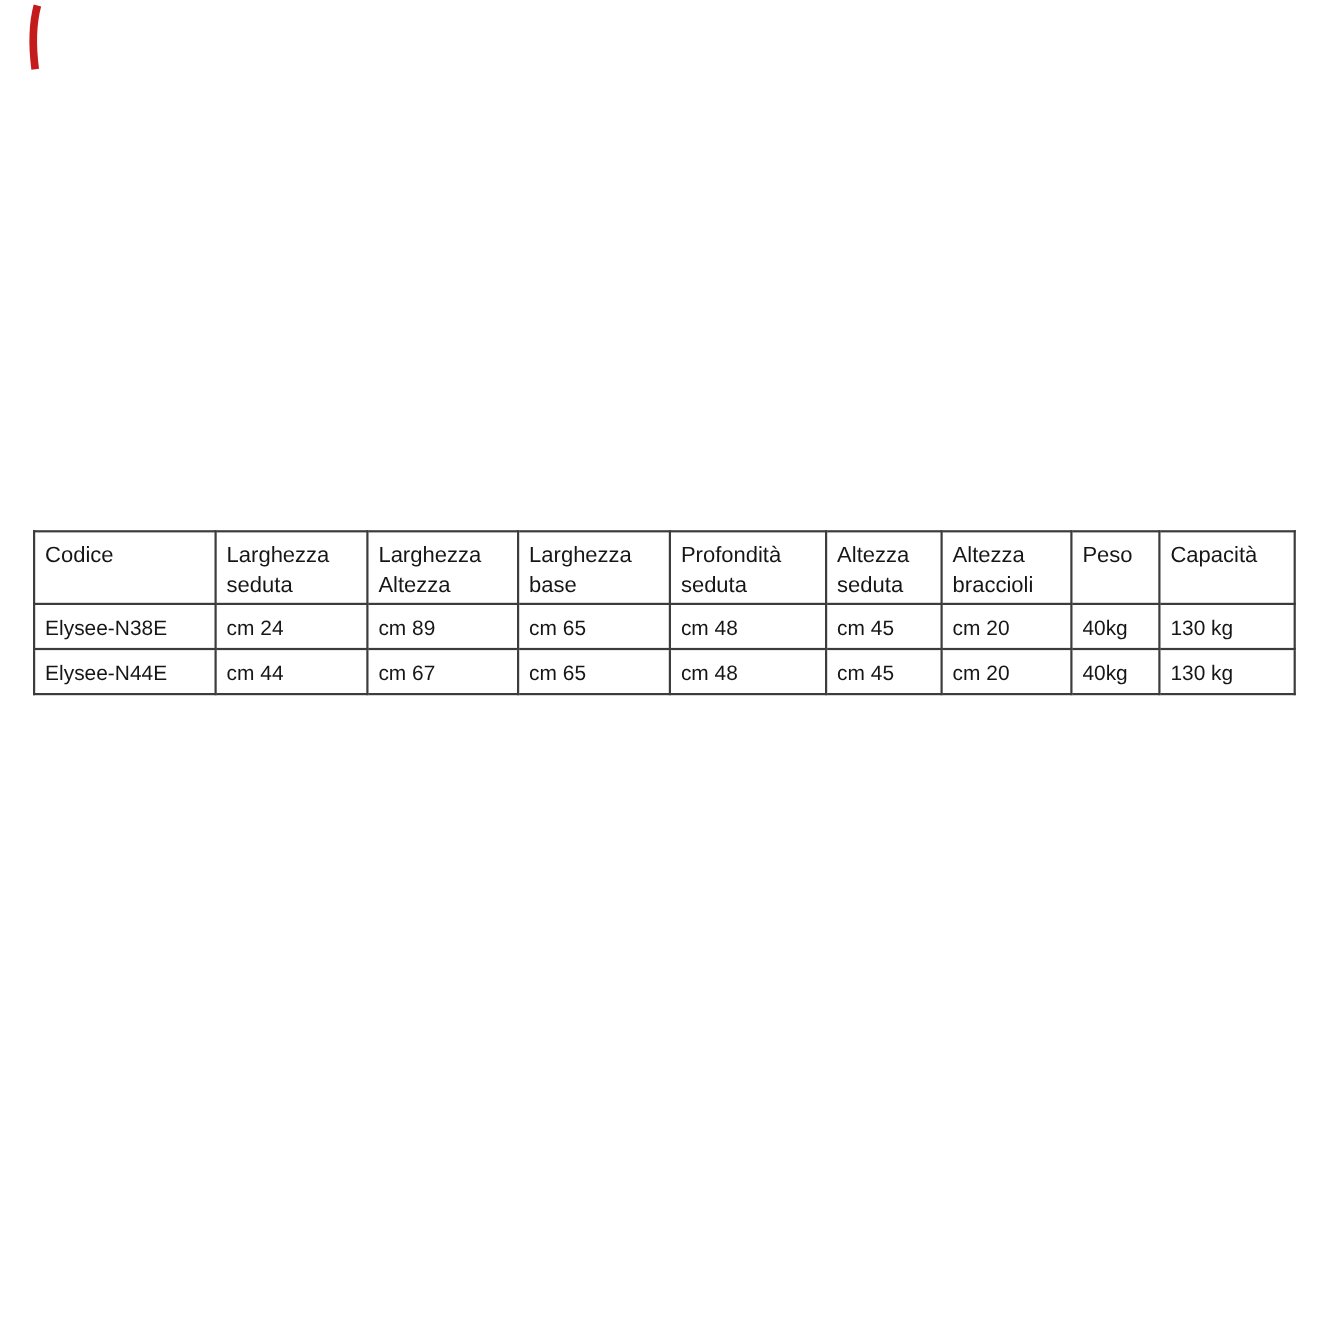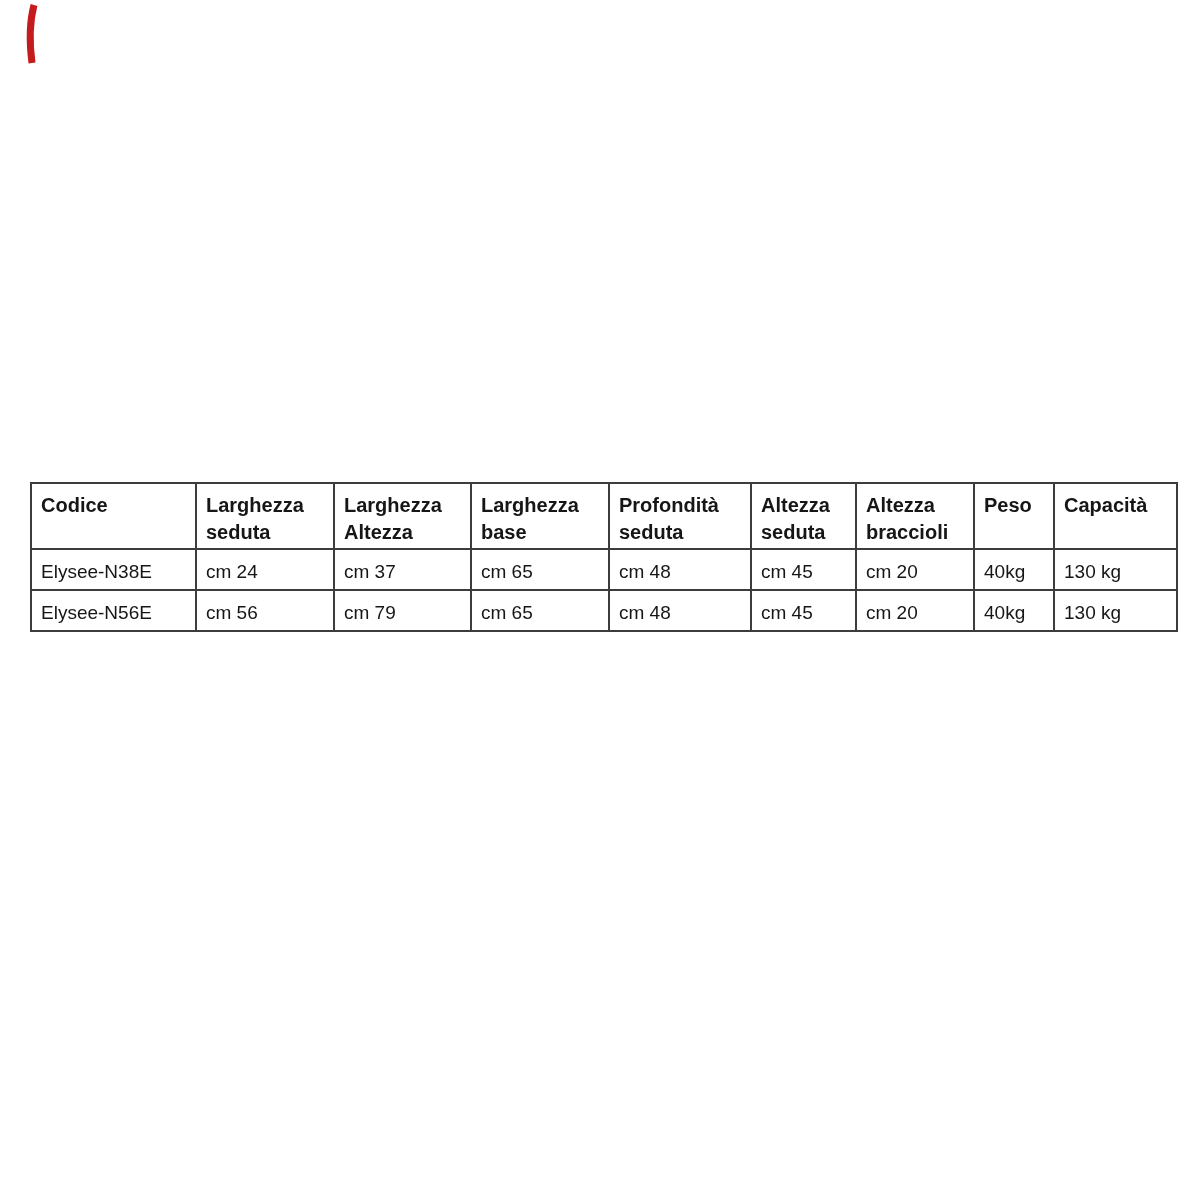--- a/index.html
+++ b/index.html
@@ -44,21 +44,21 @@
   }
   table.spec-table th,
   table.spec-table td {
     border: 2px solid var(--table-border);
     overflow: hidden;
     white-space: nowrap;
     color: var(--text);
   }
   table.spec-table th {
     font-size: 20px;
-    font-weight: bold;
+    font-weight: normal;
     text-align: left;
     vertical-align: top;
     padding: 8px 4px 2px 9px;
     line-height: 27px;
     height: 50px;
     box-sizing: border-box;
   }
   table.spec-table td {
     font-size: 19px;
     font-weight: normal;
@@ -125,32 +125,32 @@
       <th>
         <div>Capacità</div>
         <div></div>
       </th>
     </tr>
   </thead>
   <tbody>
     <tr>
       <td>Elysee-N38E</td>
       <td>cm 24</td>
-      <td>cm 37</td>
+      <td>cm 89</td>
       <td>cm 65</td>
       <td>cm 48</td>
       <td>cm 45</td>
       <td>cm 20</td>
       <td>40kg</td>
       <td>130 kg</td>
     </tr>
     <tr>
-      <td>Elysee-N56E</td>
-      <td>cm 56</td>
-      <td>cm 79</td>
+      <td>Elysee-N44E</td>
+      <td>cm 44</td>
+      <td>cm 67</td>
       <td>cm 65</td>
       <td>cm 48</td>
       <td>cm 45</td>
       <td>cm 20</td>
       <td>40kg</td>
       <td>130 kg</td>
     </tr>
   </tbody>
 </table>
 

